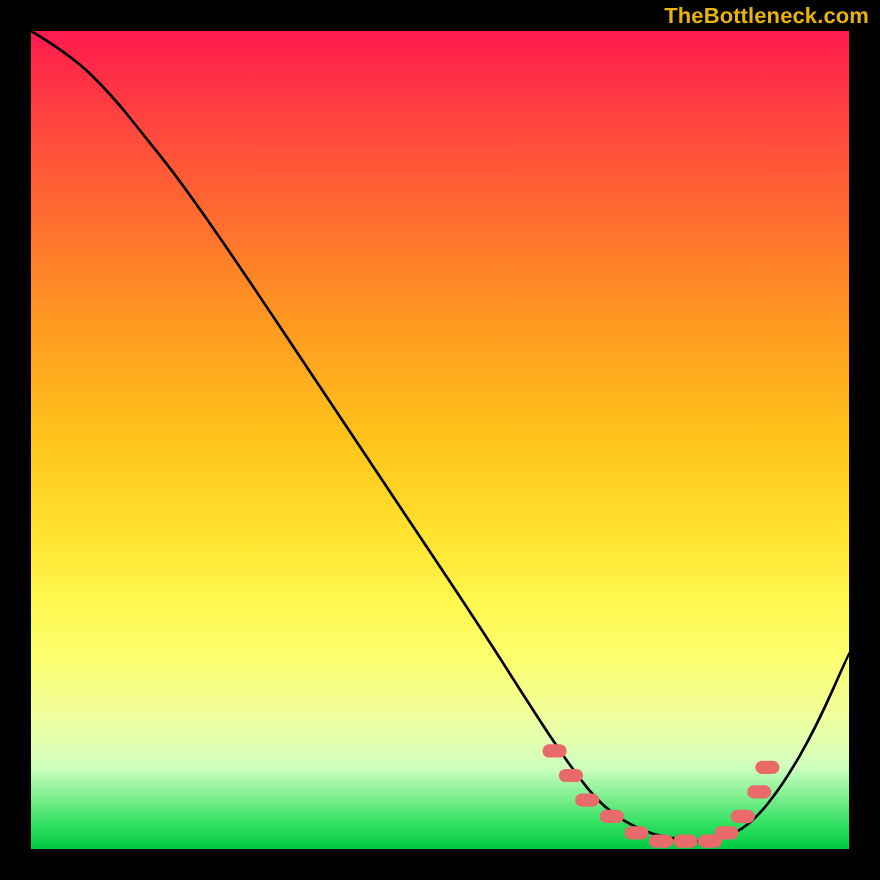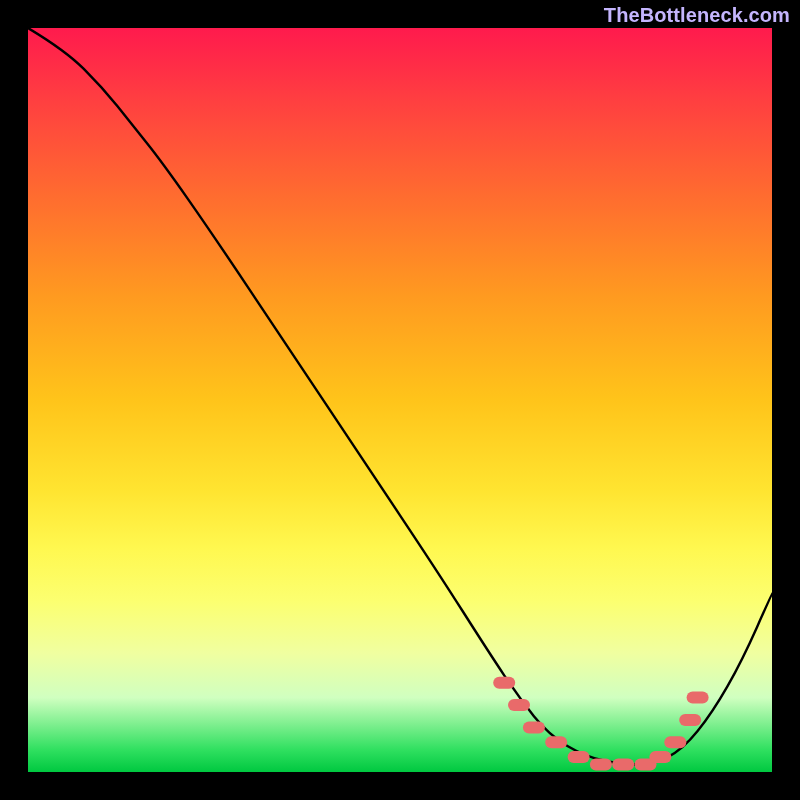--- a/index.html
+++ b/index.html
@@ -42,21 +42,21 @@
     position: absolute;
     inset: 0;
     width: 100%;
     height: 100%;
   }
   .watermark {
     position: absolute;
     top: 4px;
     right: 10px;
     font: 600 20px "Segoe UI", Arial, sans-serif;
-    color: #c4b5fd;
+    color: #eab308;
     letter-spacing: 0.1px;
     user-select: none;
   }
 </style>
 </head>
 <body>
 
 <div class="frame">
   <div class="plot-area">
     <div class="grad"></div>

